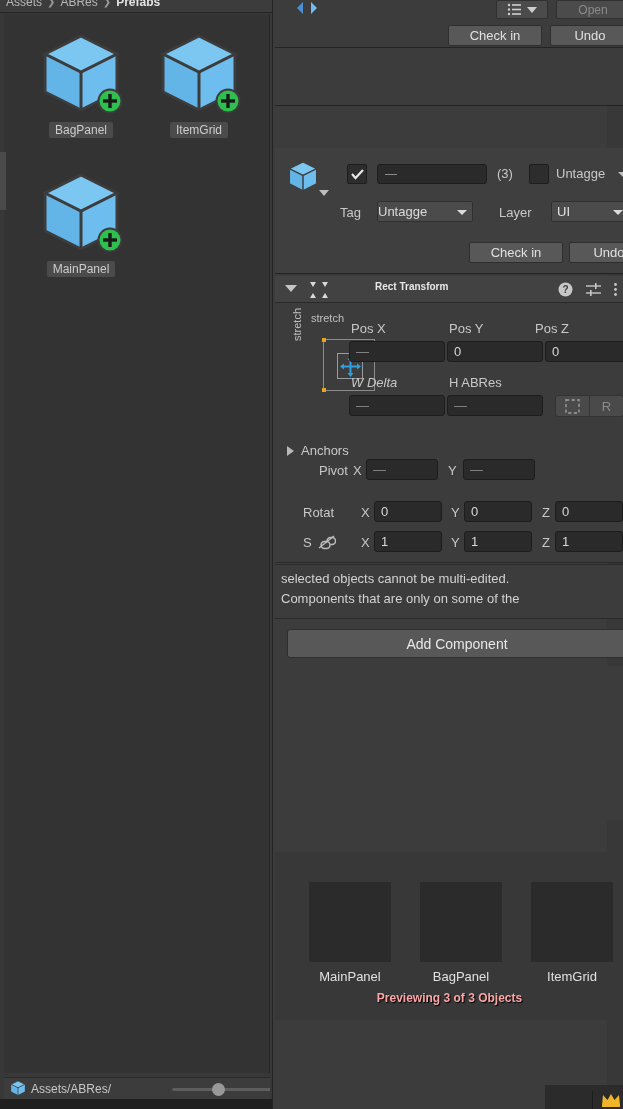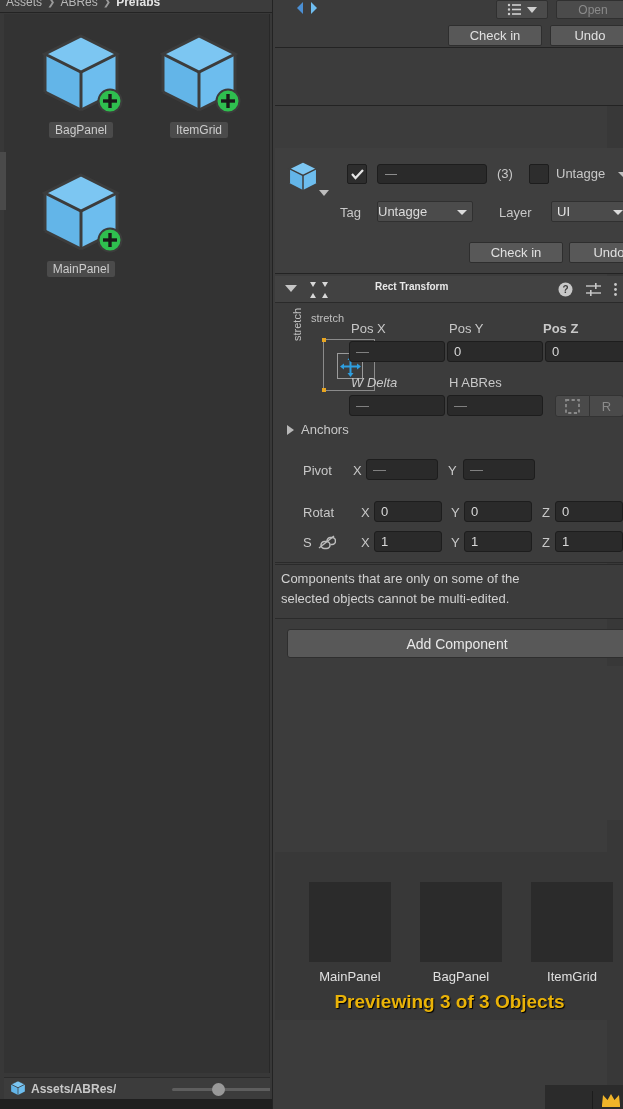--- a/index.html
+++ b/index.html
@@ -56,21 +56,20 @@
   }
 
   #status-bar {
     position: absolute; left: 4px; bottom: 10px; width: 266px; height: 22px;
     background: #3c3c3c; border-top: 1px solid #2b2b2b;
     display: flex; align-items: center; padding: 0 6px; overflow: hidden;
   }
   #status-bar .path-text {
     font-size: 12px; color: #c8c8c8; margin-left: 5px; white-space: nowrap;
     overflow: hidden;
-    font-weight: bold;
   }
   #zoom-slider {
     position: absolute; left: 168px; top: 10px; width: 100px; height: 3px;
     background: #5e5e5e; border-radius: 2px;
   }
   #zoom-slider .knob {
     position: absolute; left: 40px; top: -5px;
     width: 13px; height: 13px; border-radius: 50%; background: #999999;
   }
   #bottom-strip {
@@ -257,21 +256,21 @@
   .rt-input.mixed { color: #8c8c8c; }
 
   .blueprint-btn {
     position: absolute; top: 92px; height: 22px;
     background: #4a4a4a; border: 1px solid #333;
     display: flex; align-items: center; justify-content: center;
     color: #8a8a8a; font-size: 13px;
   }
 
   #anchors-row {
-    position: absolute; left: 12px; top: 119px;
+    position: absolute; left: 12px; top: 140px;
     display: flex; align-items: center; gap: 7px;
   }
   #anchors-row .tri {
     width: 0; height: 0; border-top: 5px solid transparent;
     border-bottom: 5px solid transparent; border-left: 7px solid #b8b8b8;
   }
   #anchors-row .txt { font-size: 13px; color: #c8c8c8; }
 
   
   #multiedit-box {
@@ -312,21 +311,21 @@
   .preview-thumb {
     position: absolute; top: 30px; width: 82px; height: 80px;
     background: #2b2b2b;
   }
   .preview-name {
     position: absolute; top: 117px; width: 100px;
     text-align: center; font-size: 13px; color: #e0e0e0;
   }
   #previewing-label {
     position: absolute; top: 139px; left: 0; width: 349px;
-    text-align: center; font-size: 19px; font-weight: bold; color: #eab308;
+    text-align: center; font-size: 12px; font-weight: bold; color: #fca5a5;
     text-shadow: 1px 1px 1px #000;
   }
 
   
   #assetbundle-bar {
     position: absolute; left: 2px; top: 1020px; width: 349px; height: 68px;
     background: #3c3c3c; border-top: 1px solid #2a2a2a;
   }
   #ab-tag-icon { position: absolute; right: 2px; top: 5px; }
   #ab-label {
@@ -570,21 +569,21 @@
         <line x1="2" y1="10.5" x2="19" y2="10.5" stroke="#2e9fe0" stroke-width="2"></line>
         <polygon points="10.5,0 7.5,4 13.5,4" fill="#2e9fe0"></polygon>
         <polygon points="10.5,21 7.5,17 13.5,17" fill="#2e9fe0"></polygon>
         <polygon points="0,10.5 4,7.5 4,13.5" fill="#2e9fe0"></polygon>
         <polygon points="21,10.5 17,7.5 17,13.5" fill="#2e9fe0"></polygon>
       </svg>
     </div>
 
     <div class="rt-field-label" style="left:76px; top:18px;">Pos X</div>
     <div class="rt-field-label" style="left:174px; top:18px;">Pos Y</div>
-    <div class="rt-field-label" style="left:268px; top:18px;font-weight:bold;">Pos Z</div>
+    <div class="rt-field-label" style="left:260px; top:18px;">Pos Z</div>
     <div class="rt-input mixed" style="left:74px; top:38px; width:96px;">—</div>
     <div class="rt-input" style="left:172px; top:38px; width:96px;">0</div>
     <div class="rt-input" style="left:270px; top:38px; width:96px;">0</div>
 
     <div class="rt-field-label" style="left:76px; top:72px;font-style:italic;">W Delta</div>
     <div class="rt-field-label" style="left:174px; top:72px;">H ABRes</div>
     <div class="rt-input mixed" style="left:74px; top:92px; width:96px;">—</div>
     <div class="rt-input mixed" style="left:172px; top:92px; width:96px;">—</div>
 
     <div class="blueprint-btn" style="left:280px; width:35px; border-radius:3px 0 0 3px;">
@@ -592,21 +591,21 @@
         <rect x="1" y="1" width="13" height="13" fill="none" stroke="#8a8a8a" stroke-width="1.8" stroke-dasharray="3.2 2.4"></rect>
       </svg>
     </div>
     <div class="blueprint-btn" style="left:315px; width:34px; border-radius:0 3px 3px 0; border-left:none;">R</div>
 
     <div id="anchors-row">
       <span class="tri"></span>
       <span class="txt">Anchors</span>
     </div>
 
-    <div class="rt-field-label" style="left:28px; top:160px;">Pivot</div>
+    <div class="rt-field-label" style="left:44px; top:160px;">Pivot</div>
     <div class="rt-field-label" style="left:78px; top:160px;">X</div>
     <div class="rt-input mixed" style="left:91px; top:156px; width:72px;">—</div>
     <div class="rt-field-label" style="left:173px; top:160px;">Y</div>
     <div class="rt-input mixed" style="left:188px; top:156px; width:72px;">—</div>
 
     <div class="rt-field-label" style="left:28px; top:202px;">Rotat</div>
     <div class="rt-field-label" style="left:86px; top:202px;">X</div>
     <div class="rt-input" style="left:99px; top:198px; width:68px;">0</div>
     <div class="rt-field-label" style="left:176px; top:202px;">Y</div>
     <div class="rt-input" style="left:189px; top:198px; width:68px;">0</div>
@@ -621,22 +620,22 @@
     </svg>
     <div class="rt-field-label" style="left:86px; top:232px;">X</div>
     <div class="rt-input" style="left:99px; top:228px; width:68px;">1</div>
     <div class="rt-field-label" style="left:176px; top:232px;">Y</div>
     <div class="rt-input" style="left:189px; top:228px; width:68px;">1</div>
     <div class="rt-field-label" style="left:267px; top:232px;">Z</div>
     <div class="rt-input" style="left:280px; top:228px; width:68px;">1</div>
   </div>
 
   <div id="multiedit-box">
+    <div>selected objects cannot be multi-edited.</div>
     <div>Components that are only on some of the</div>
-    <div>selected objects cannot be multi-edited.</div>
   </div>
 
   <div id="add-component-btn">Add Component</div>
   <div id="inspector-gap"></div>
 
   <div id="preview-body">
     <div class="preview-thumb" style="left:34px;"></div>
     <div class="preview-name" style="left:25px;">MainPanel</div>
 
     <div class="preview-thumb" style="left:145px;"></div>

